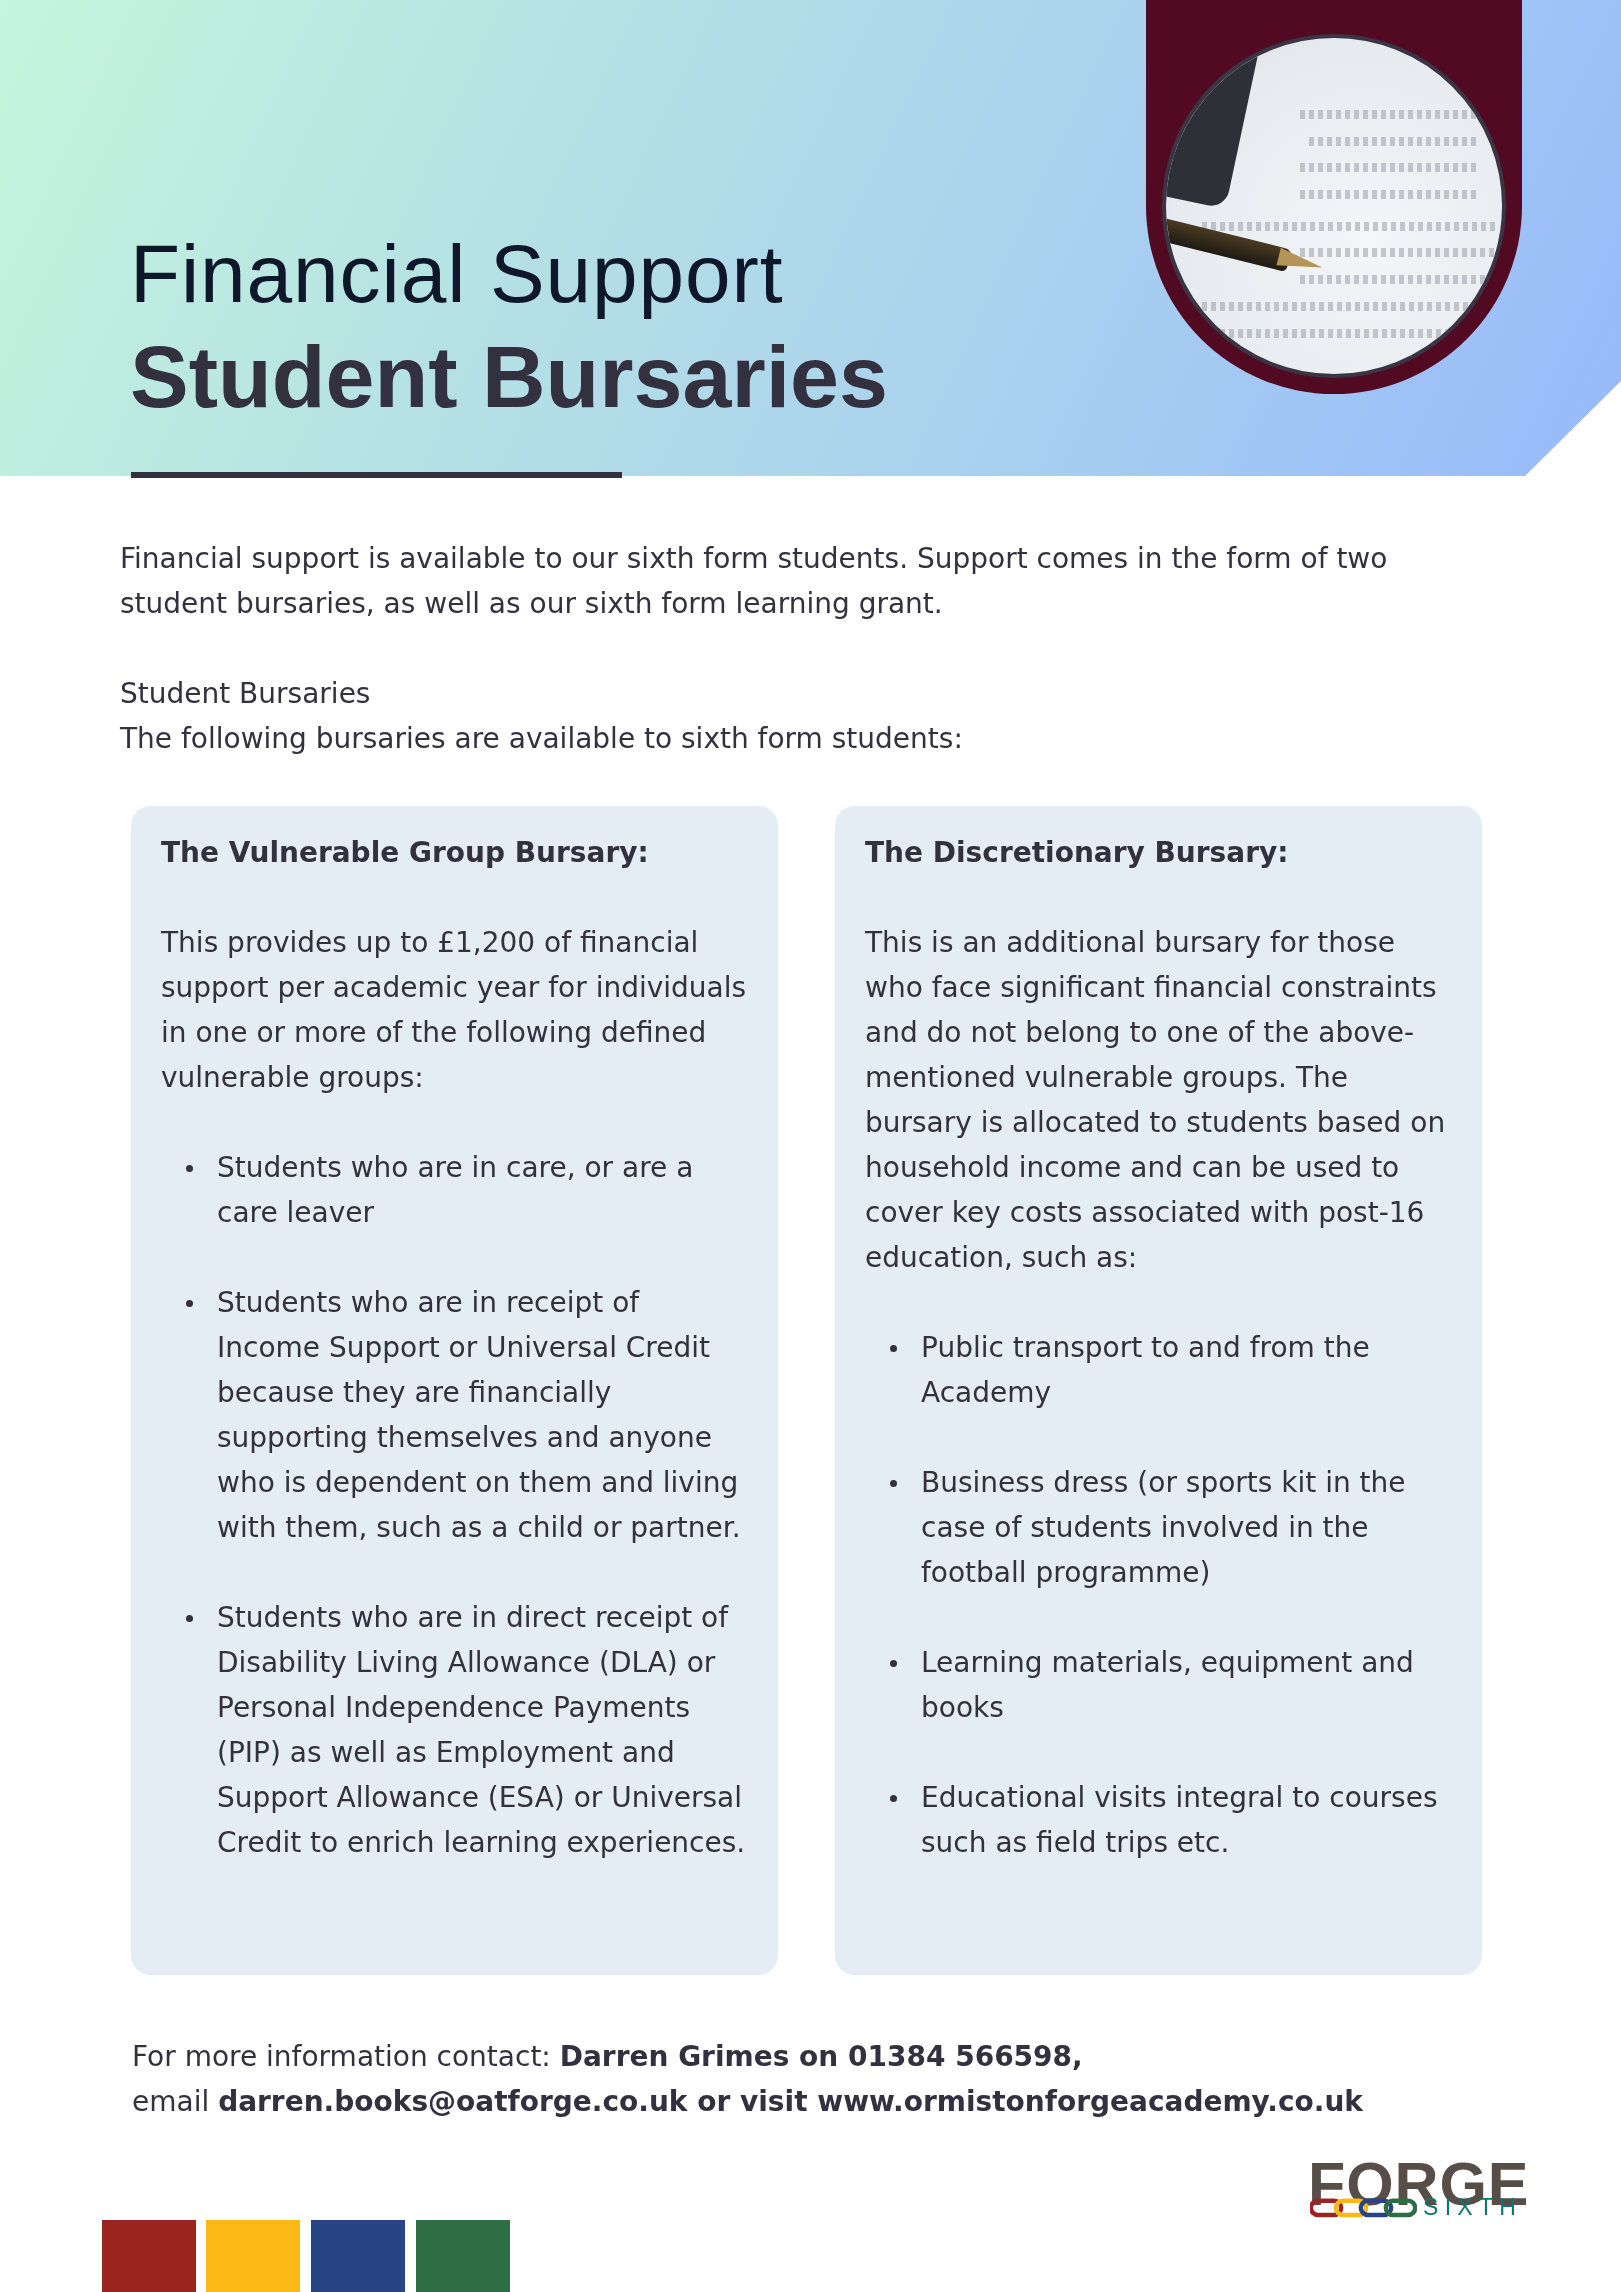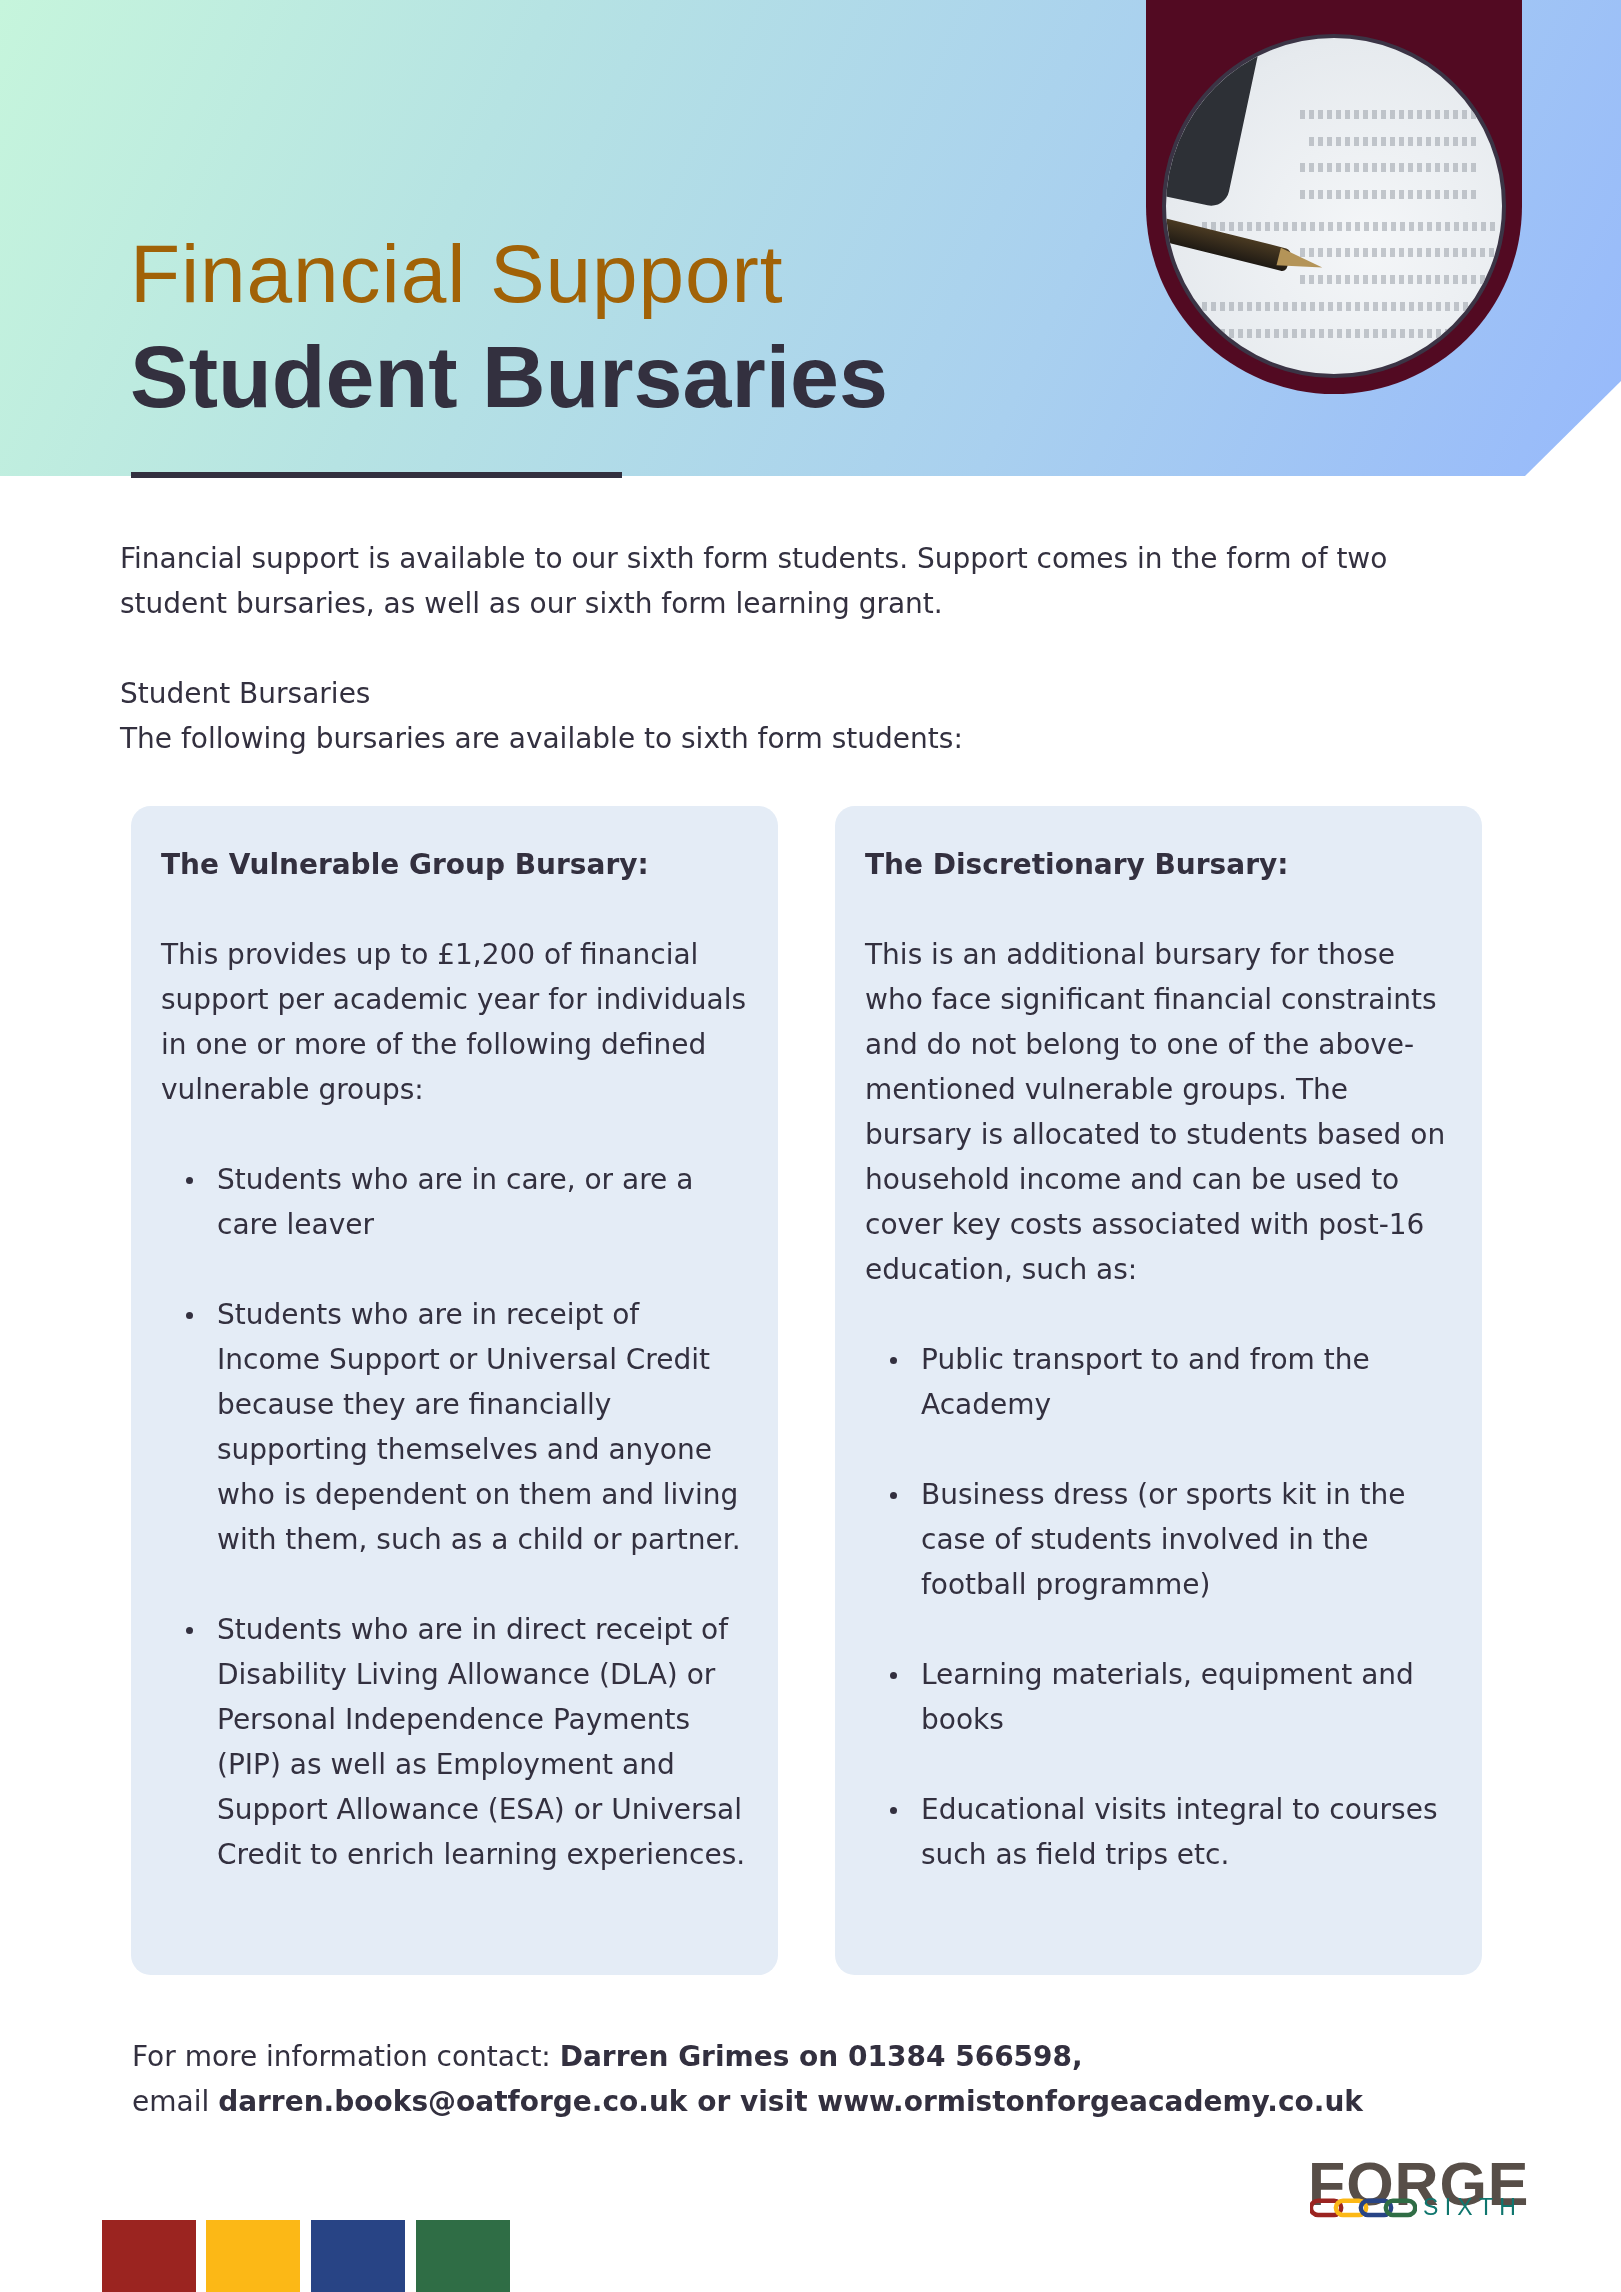--- a/index.html
+++ b/index.html
@@ -37,40 +37,40 @@
     border-top: 9px solid transparent; border-bottom: 9px solid transparent;
     border-left: 45px solid #b49458; transform: rotate(14deg);
   }
   .ledger-line {
     position: absolute; height: 9px; background: repeating-linear-gradient(90deg, #9aa0a8 0 5.4px, transparent 5.4px 9px);
     opacity: 0.55;
   }
   .title-light {
     position: absolute; left: 130px; top: 224px;
     font-family: "Liberation Sans", sans-serif; font-weight: 400;
-    font-size: 82px; line-height: 99px; color: #a16207; letter-spacing: 0.9px;
+    font-size: 82px; line-height: 99px; color: #0f172a; letter-spacing: 0.9px;
   }
   .title-bold {
     position: absolute; left: 130px; top: 327px;
     font-family: "Liberation Sans", sans-serif; font-weight: 700;
     font-size: 88px; line-height: 99px; color: #33303f;
   }
   .title-underline {
     position: absolute; left: 131px; top: 472px; width: 491px; height: 6.3px; background: #33303f;
   }
   .intro {
     position: absolute; left: 120px; top: 536px; width: 1370px;
     font-size: 28px; line-height: 45px; color: #33303f;
   }
   .intro p { margin: 0; }
   .intro .gap { height: 45px; }
   .card {
     position: absolute; top: 806px; width: 647px; height: 1169px;
     background: #e4ecf6; border-radius: 19.7px; box-sizing: border-box;
-    padding: 36px 30px 0 30px;
+    padding: 24px 30px 0 30px;
     font-size: 28px; line-height: 45px; color: #33303f;
   }
   .card.left { left: 131px; }
   .card.right { left: 835px; }
   .card h3 { margin: 0; font-size: 28px; line-height: 45px; font-weight: 700; }
   .card p { margin: 45px 0 0 0; }
   .card ul { margin: 45px 0 0 0; padding-left: 56px; list-style: none; }
   .card li { position: relative; margin-bottom: 45px; }
   .card li::before {
     content: ""; position: absolute; left: -31px; top: 19.7px; width: 7.2px; height: 7.2px;

